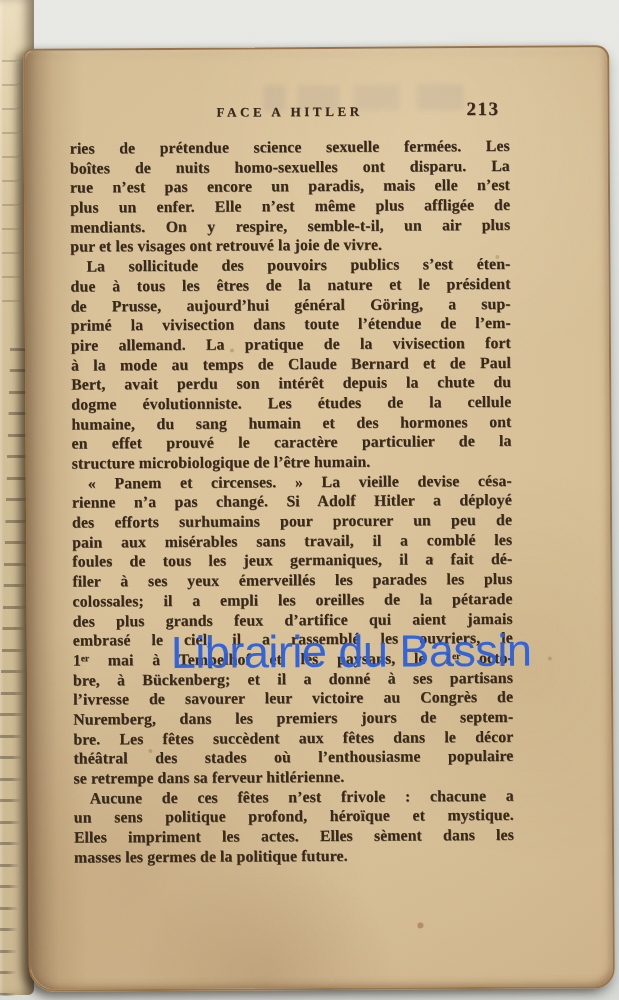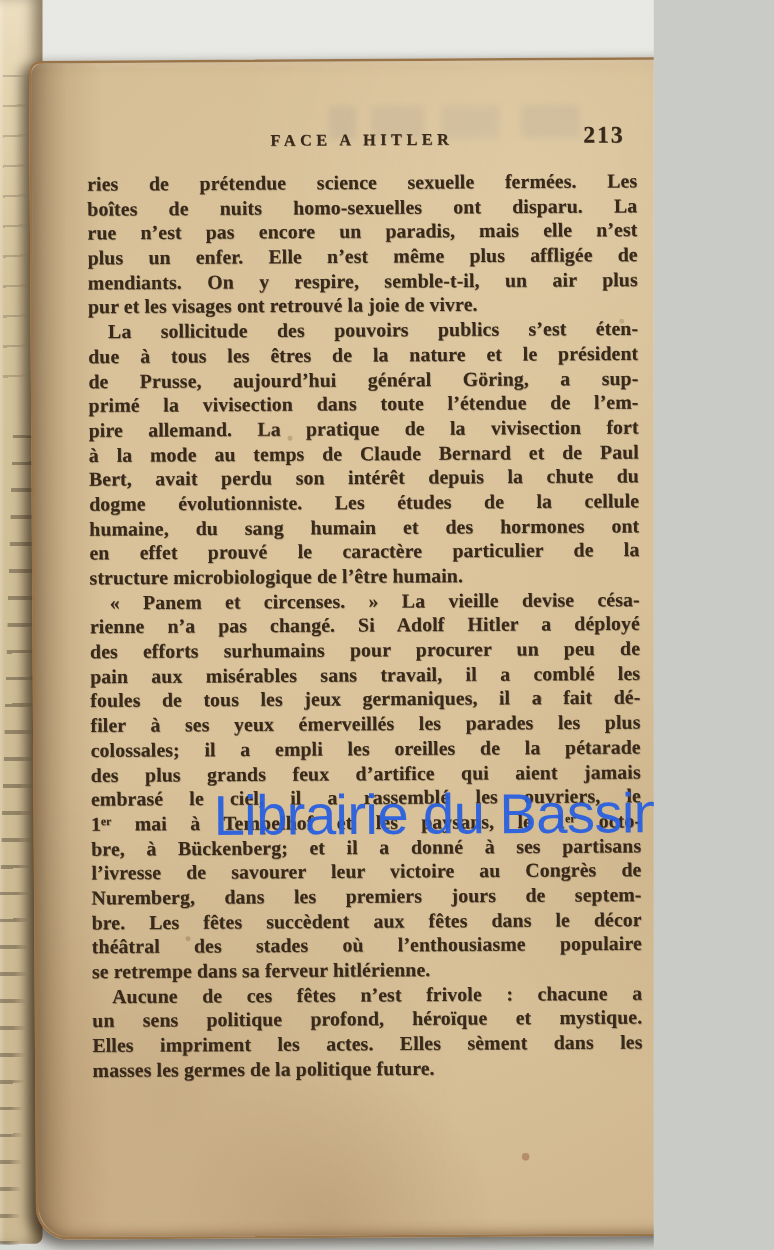--- a/index.html
+++ b/index.html
@@ -1,17 +1,17 @@
 <!DOCTYPE html>
 <html><head>
 <meta charset="utf-8">
 <style>
   html,body { margin:0; padding:0; background:#c9cbc7; }
   .photo {
-    position:relative; width:523px; height:1000px; overflow:hidden;
+    position:relative; width:619px; height:1000px; overflow:hidden;
     background:linear-gradient(180deg,#e8e9e5 0%,#dddfdb 40%,#d6d8d4 75%,#d9dbd7 100%);
     font-family:"Liberation Serif","DejaVu Serif",serif;
   }
 
   
   .facing-sliver {
     position:absolute; left:0; top:0; width:34px; height:995px;
     background:linear-gradient(180deg,#ecdfc1 0%,#e2d2ad 9%,#d5c39c 22%,#cfbd96 55%,#cbb892 100%);
     box-shadow:inset -11px 0 11px -4px rgba(58,40,20,.55), inset 2px 0 3px rgba(255,250,235,.3);
     border-radius:0 0 6px 3px;

